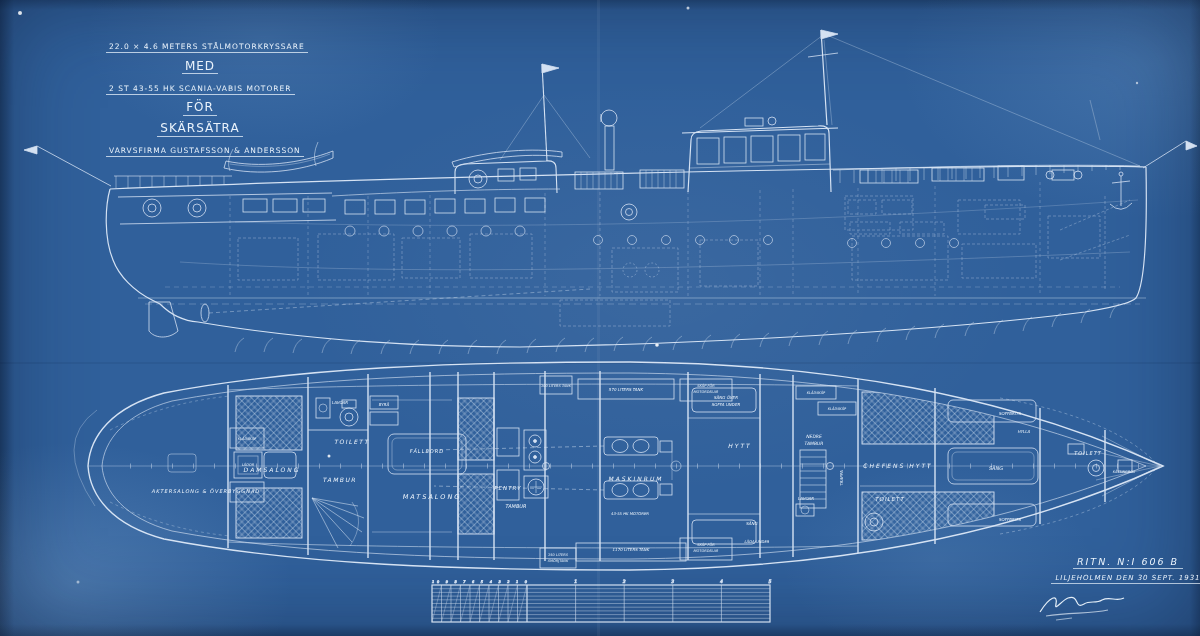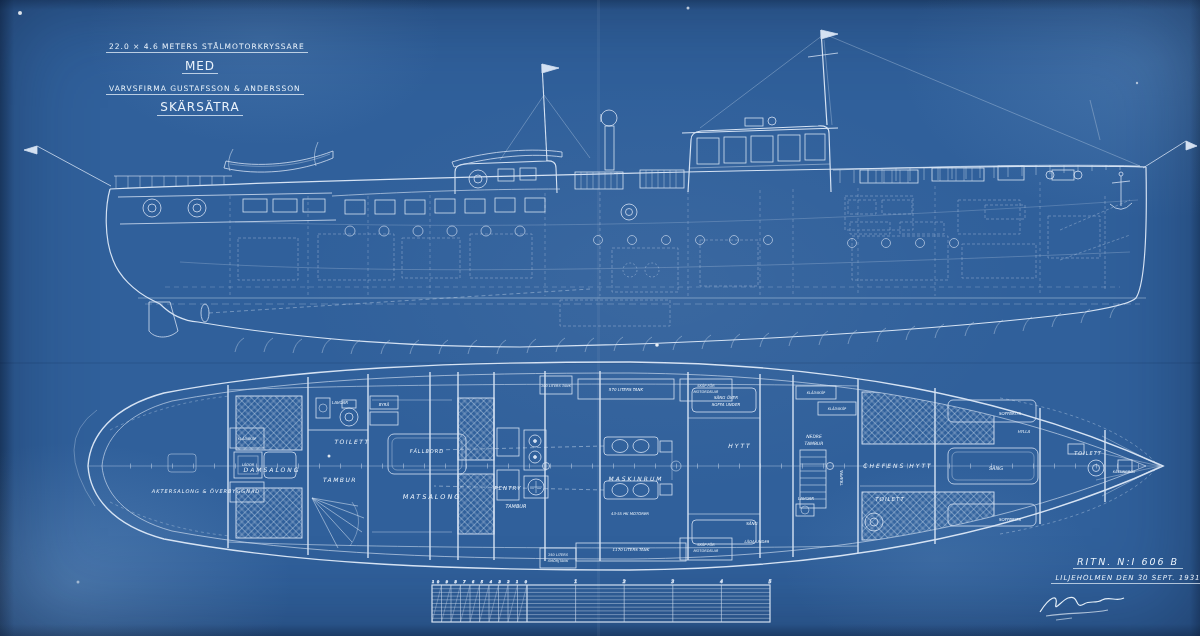--- a/index.html
+++ b/index.html
@@ -402,22 +402,24 @@
   <g stroke="#eef6fd" fill="none" stroke-width="1.2" opacity=".95">
     <path d="M1040,612 C1050,596 1058,594 1056,604 C1054,612 1062,600 1068,598 C1080,594 1074,610 1084,604 C1090,600 1096,604 1102,600 C1110,596 1116,602 1124,598"></path>
     <path d="M1046,616 C1070,612 1090,614 1108,610" opacity=".7"></path>
     <path d="M1056,620 L1072,618" opacity=".6"></path>
   </g>
 </svg>
 
 <div id="titleblock">
   <div><span class="tl fs1">22.0 × 4.6 METERS STÅLMOTORKRYSSARE</span></div>
   <div><span class="tl fs2">MED</span></div>
+  <div><span class="tl fs1">2 ST 43-55 HK SCANIA-VABIS MOTORER</span></div>
+  <div><span class="tl fs2">FÖR</span></div>
+  <div><span class="tl fs2">SKÄRSÄTRA</span></div>
   <div><span class="tl fs1">VARVSFIRMA GUSTAFSSON &amp; ANDERSSON</span></div>
-  <div><span class="tl fs2">SKÄRSÄTRA</span></div>
 </div>
 
 <div id="stampblock">
   <div class="no"><span class="sl">RITN. N:I 606 B</span></div>
   <div class="pd"><span class="sl">LILJEHOLMEN DEN 30 SEPT. 1931</span></div>
 </div>
 
 </div>
 
 </body></html>

